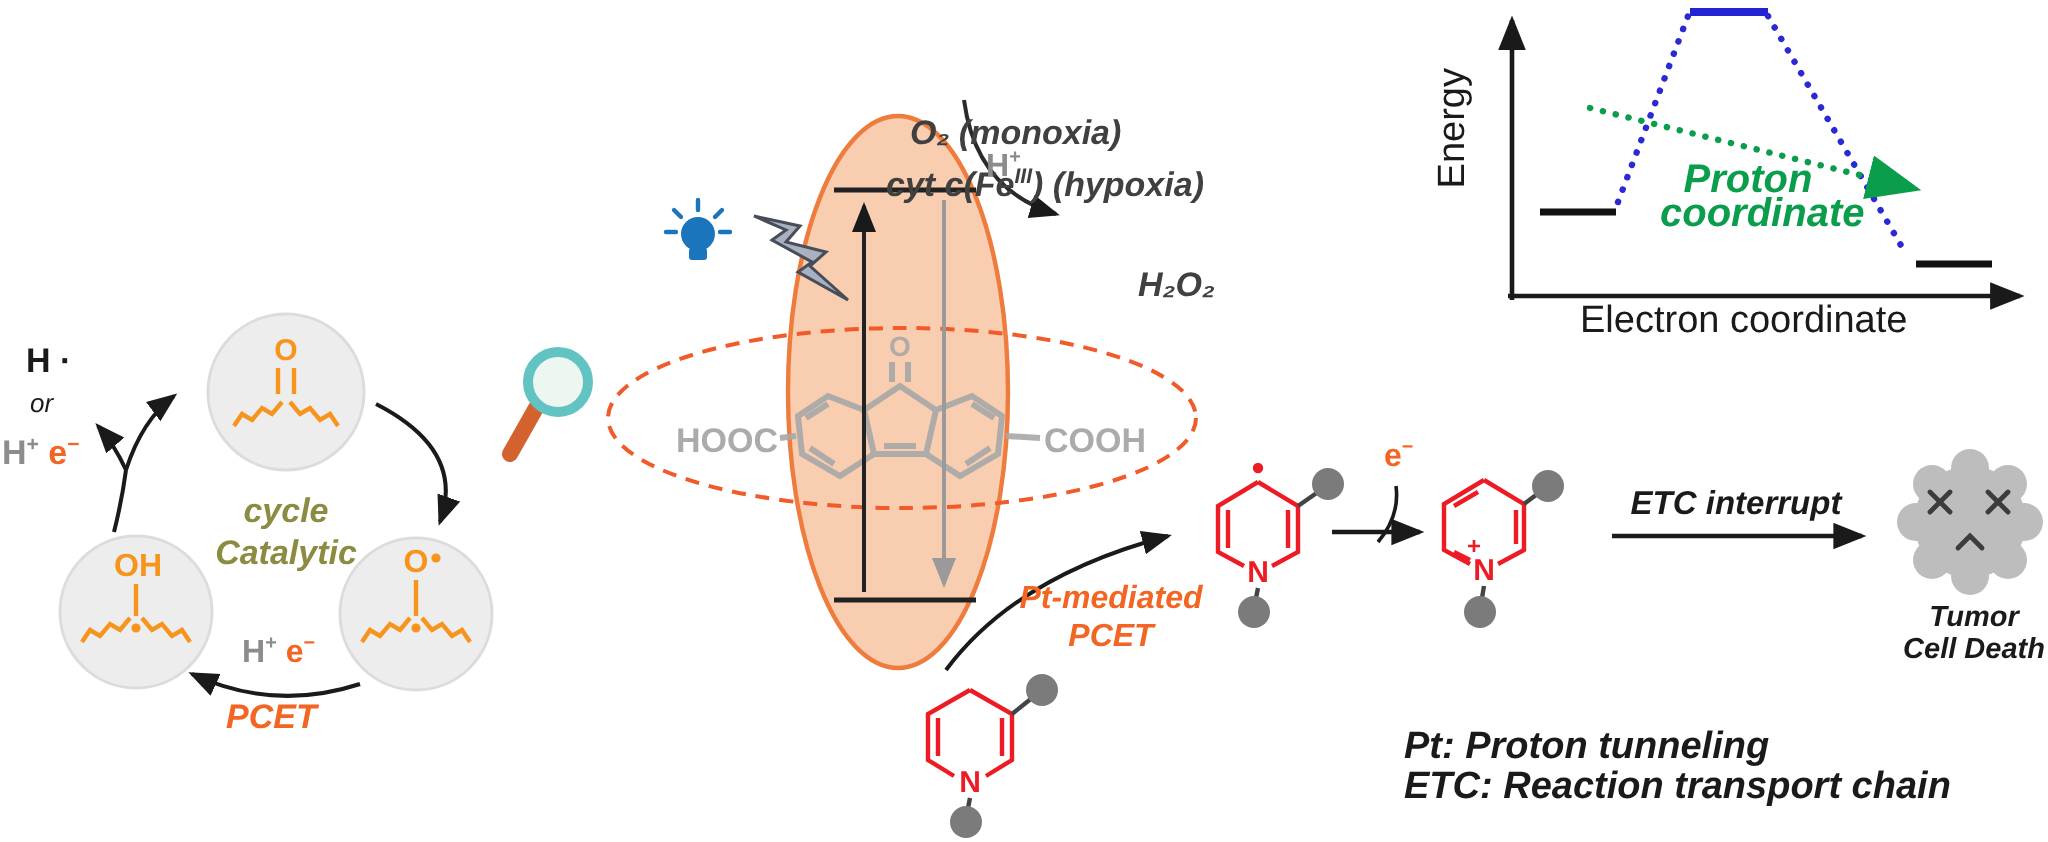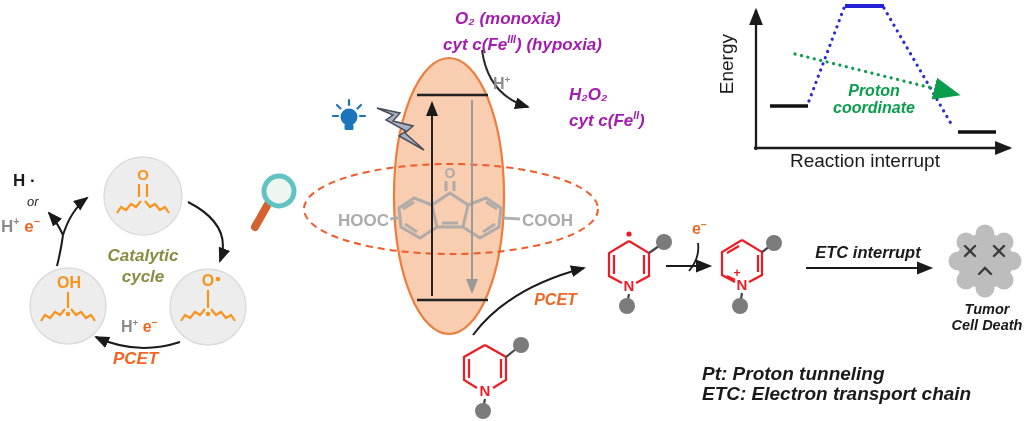--- a/index.html
+++ b/index.html
@@ -5,21 +5,21 @@
   html,body{margin:0;padding:0;}
   #canvas{position:relative;width:1024px;height:421px;background:#ffffff;overflow:hidden;
           font-family:"Liberation Sans",sans-serif;}
   #gfx{position:absolute;left:0;top:0;z-index:1;}
   .lbl{position:absolute;z-index:2;white-space:nowrap;}
   .bi{font-weight:bold;font-style:italic;}
   .b{font-weight:bold;}
   .i{font-style:italic;}
   .ctr{text-align:center;white-space:normal;}
   sup{font-size:0.62em;line-height:0;text-align:right;}
-  .blue{color:#a21caf;}
+  .blue{color:#404040;margin-top:48px;}
   .orange{color:#f26522;}
   .green{color:#0a9d4c;}
   .olive{color:#8b8c42;}
   .grayt{color:#8c8c8c;}
   .black{color:#1a1a1a;}
   svg text{font-family:"Liberation Sans",sans-serif;}
 </style>
 </head>
 <body>
 
@@ -206,71 +206,71 @@
     <line x1="770" y1="106" x2="808" y2="106" stroke="#111" stroke-width="3.5"></line>
     <line x1="958" y1="132" x2="996" y2="132" stroke="#111" stroke-width="3.5"></line>
     <line x1="845" y1="6" x2="884" y2="6" stroke="#2323d6" stroke-width="4"></line>
     <path d="M809,101 L844,8" stroke="#2a2ad4" stroke-width="3.2" fill="none" stroke-dasharray="0.1 6.5" stroke-linecap="round"></path>
     <path d="M884,8 L953,127" stroke="#2a2ad4" stroke-width="3.2" fill="none" stroke-dasharray="0.1 6.5" stroke-linecap="round"></path>
     <path d="M795,54 L956,94" stroke="#0a9d4c" stroke-width="3.2" fill="none" stroke-dasharray="0.1 6.5" stroke-linecap="round" marker-end="url(#mkGr)"></path>
   </g>
 </svg>
 
 <div class="lbl b black" style="left:13px;top:171px;font-size:17px">H ·</div>
-<div class="lbl i black" style="left:27px;top:194px;font-size:13px">or</div>
+<div class="lbl i black" style="left:15px;top:194px;font-size:13px">or</div>
 <div class="lbl b" style="left:1px;top:217px;font-size:17px">
   <span class="grayt"><span>H</span><sup>+</sup></span>
   <span class="orange"><span>e</span><sup>−</sup></span>
 </div>
 
 <div class="lbl bi olive ctr" style="left:93px;top:245px;width:100px;font-size:17px;line-height:21px">
+  <div>cycle</div>
   <div>Catalytic</div>
-  <div>cycle</div>
 </div>
 
 <div class="lbl b" style="left:121px;top:318px;font-size:16px">
   <span class="grayt"><span>H</span><sup>+</sup></span>
   <span class="orange"><span>e</span><sup>−</sup></span>
 </div>
 <div class="lbl bi orange" style="left:113px;top:349px;font-size:17px">PCET</div>
 
 <div class="lbl bi blue" style="left:443px;top:6px;font-size:17px;line-height:26px">
   <div style="margin-left:12px">O₂ (monoxia)</div>
   <div><span>cyt c(Fe</span><sup>III</sup><span>) (hypoxia)</span></div>
 </div>
 
 <div class="lbl b grayt" style="left:493px;top:75px;font-size:16px">
   <span>H</span><sup>+</sup>
 </div>
 
 <div class="lbl bi blue" style="left:569px;top:82px;font-size:17px;line-height:26px">
   <div>H₂O₂</div>
-  <div><span>cyt c(Fe</span><sup>II</sup><span>)</span></div>
 </div>
 
 <div class="lbl bi orange ctr" style="left:498px;top:290px;width:115px;font-size:16px;line-height:19px">
+  <div>Pt-mediated</div>
   <div>PCET</div>
 </div>
 
 <div class="lbl b orange" style="left:692px;top:220px;font-size:16px">
   <span>e</span><sup>−</sup>
 </div>
 
 <div class="lbl bi black ctr" style="left:802px;top:243px;width:132px;font-size:16.5px">ETC interrupt</div>
 
 <div class="lbl bi black ctr" style="left:942px;top:301px;width:90px;font-size:14.5px;line-height:16px">
   <div>Tumor</div>
   <div>Cell Death</div>
 </div>
 
 <div class="lbl bi black" style="left:702px;top:364px;font-size:19px;line-height:20px">
   <div>Pt: Proton tunneling</div>
-  <div>ETC: Electron transport chain</div>
+  <div>ETC: Reaction transport chain</div>
 </div>
 
 <div class="lbl black" style="left:716px;top:34px;font-size:19px;writing-mode:vertical-rl;transform:rotate(180deg)">Energy</div>
-<div class="lbl black" style="left:790px;top:150px;font-size:19px">Reaction interrupt</div>
-<div class="lbl bi green ctr" style="left:830px;top:82px;width:88px;font-size:16px;line-height:17px">
+<div class="lbl black" style="left:790px;top:150px;font-size:19px">Electron coordinate</div>
+<div class="lbl bi green ctr" style="left:830px;top:82px;width:88px;font-size:20px;line-height:17px">
   <div>Proton</div>
   <div>coordinate</div>
 </div>
 
 </div>
 
 </body></html>

